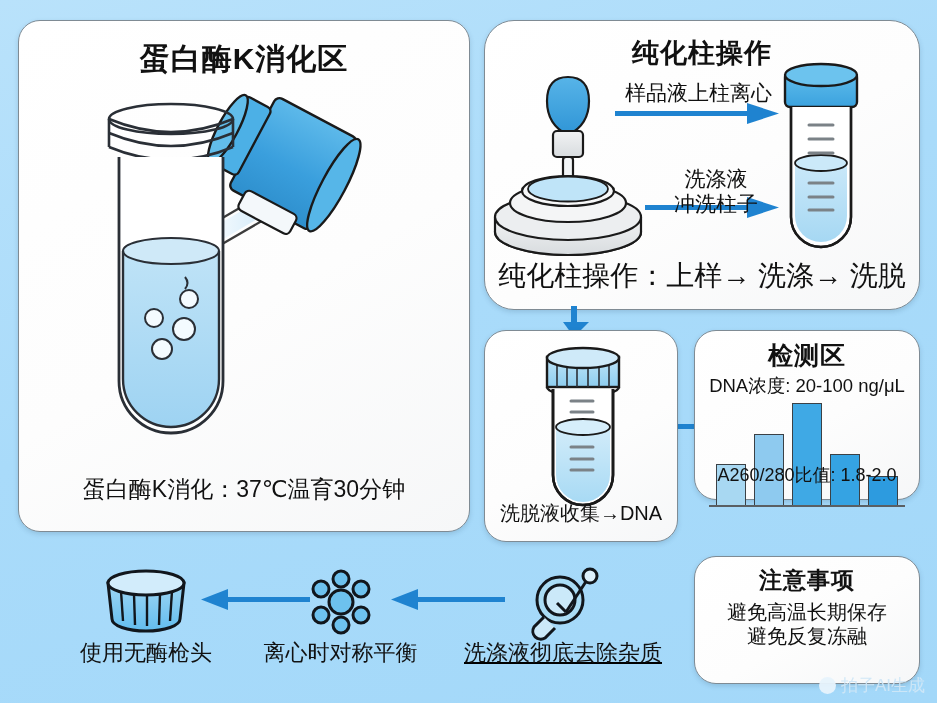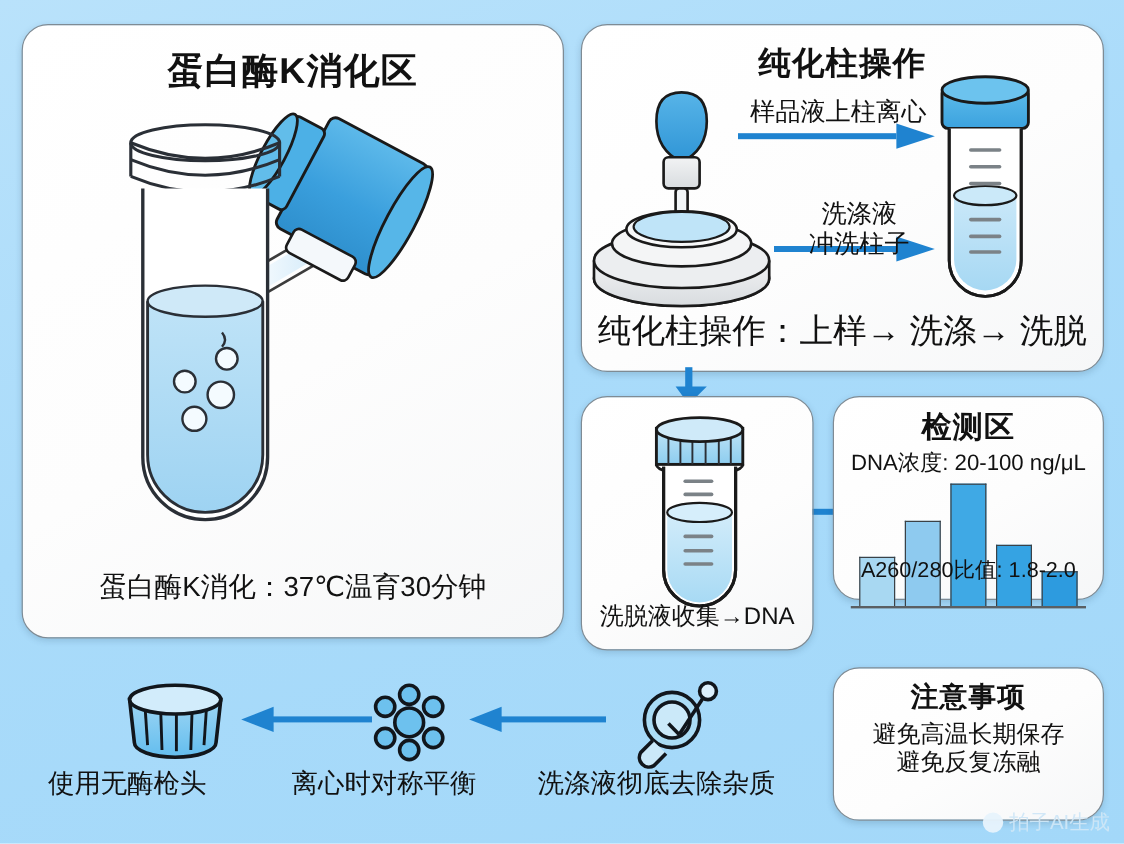--- a/index.html
+++ b/index.html
@@ -33,21 +33,21 @@
     text-align: center;
     color: #111;
   }
 
   
   #panel-digest { left: 18px; top: 20px; width: 452px; height: 512px; }
   #panel-digest .ptitle { margin-top: 18px; font-size: 30px; }
   #digest-caption { bottom: 26px; font-size: 23px; }
 
   
-  #panel-column { left: 484px; top: 20px; width: 436px; height: 290px; }
+  #panel-column { left: 484px; top: 20px; width: 436px; height: 290px; border-radius: 30px; }
   #panel-column .ptitle { margin-top: 14px; font-size: 27px; }
   #column-caption { bottom: 14px; font-size: 28px; }
 
   
   #panel-eluate { left: 484px; top: 330px; width: 194px; height: 212px; padding-left: 11px; }
   #eluate-caption { bottom: 14px; font-size: 20px; }
 
   
   #panel-detect { left: 694px; top: 330px; width: 226px; height: 170px; }
   #panel-detect .ptitle { margin-top: 8px; font-size: 25px; }
@@ -62,27 +62,27 @@
   }
   #bar-chart .bar { width: 30px; border: 1.4px solid #3b4146; border-bottom: none; }
 
   
   #panel-notes { left: 694px; top: 556px; width: 226px; height: 128px; }
   #panel-notes .ptitle { margin-top: 8px; font-size: 23px; }
   .note-line { text-align:center; font-size: 20px; color:#111; line-height: 1.18; }
   #note-lines { margin-top: 5px; }
 
   
-  .tip { position: absolute; text-align: left; }
+  .tip { position: absolute; text-align: center; }
   .tip-label { font-size: 22px; color: #111; white-space: nowrap; }
   .tip-art { height: 72px; display:flex; align-items:center; justify-content:center; }
 
   #tip-1 { left: 40px;  top: 566px; width: 212px; }
   #tip-2 { left: 243px; top: 566px; width: 195px; }
-  #tip-3 { left: 448px; top: 566px; width: 230px; }
+  #tip-3 { left: 448px; top: 566px; width: 230px; text-decoration: underline; }
   .watermark {
     position: absolute; right: 12px; bottom: 6px;
     display: flex; align-items: center; gap: 5px;
     color: #cfe7f7; font-size: 17px; opacity: .95;
   }
   .wm-dot { width:17px; height:17px; border-radius:50%; background:#e8f4fd; display:inline-block; }
   svg { display:block; overflow: visible; }
 </style>
 </head>
 <body>

